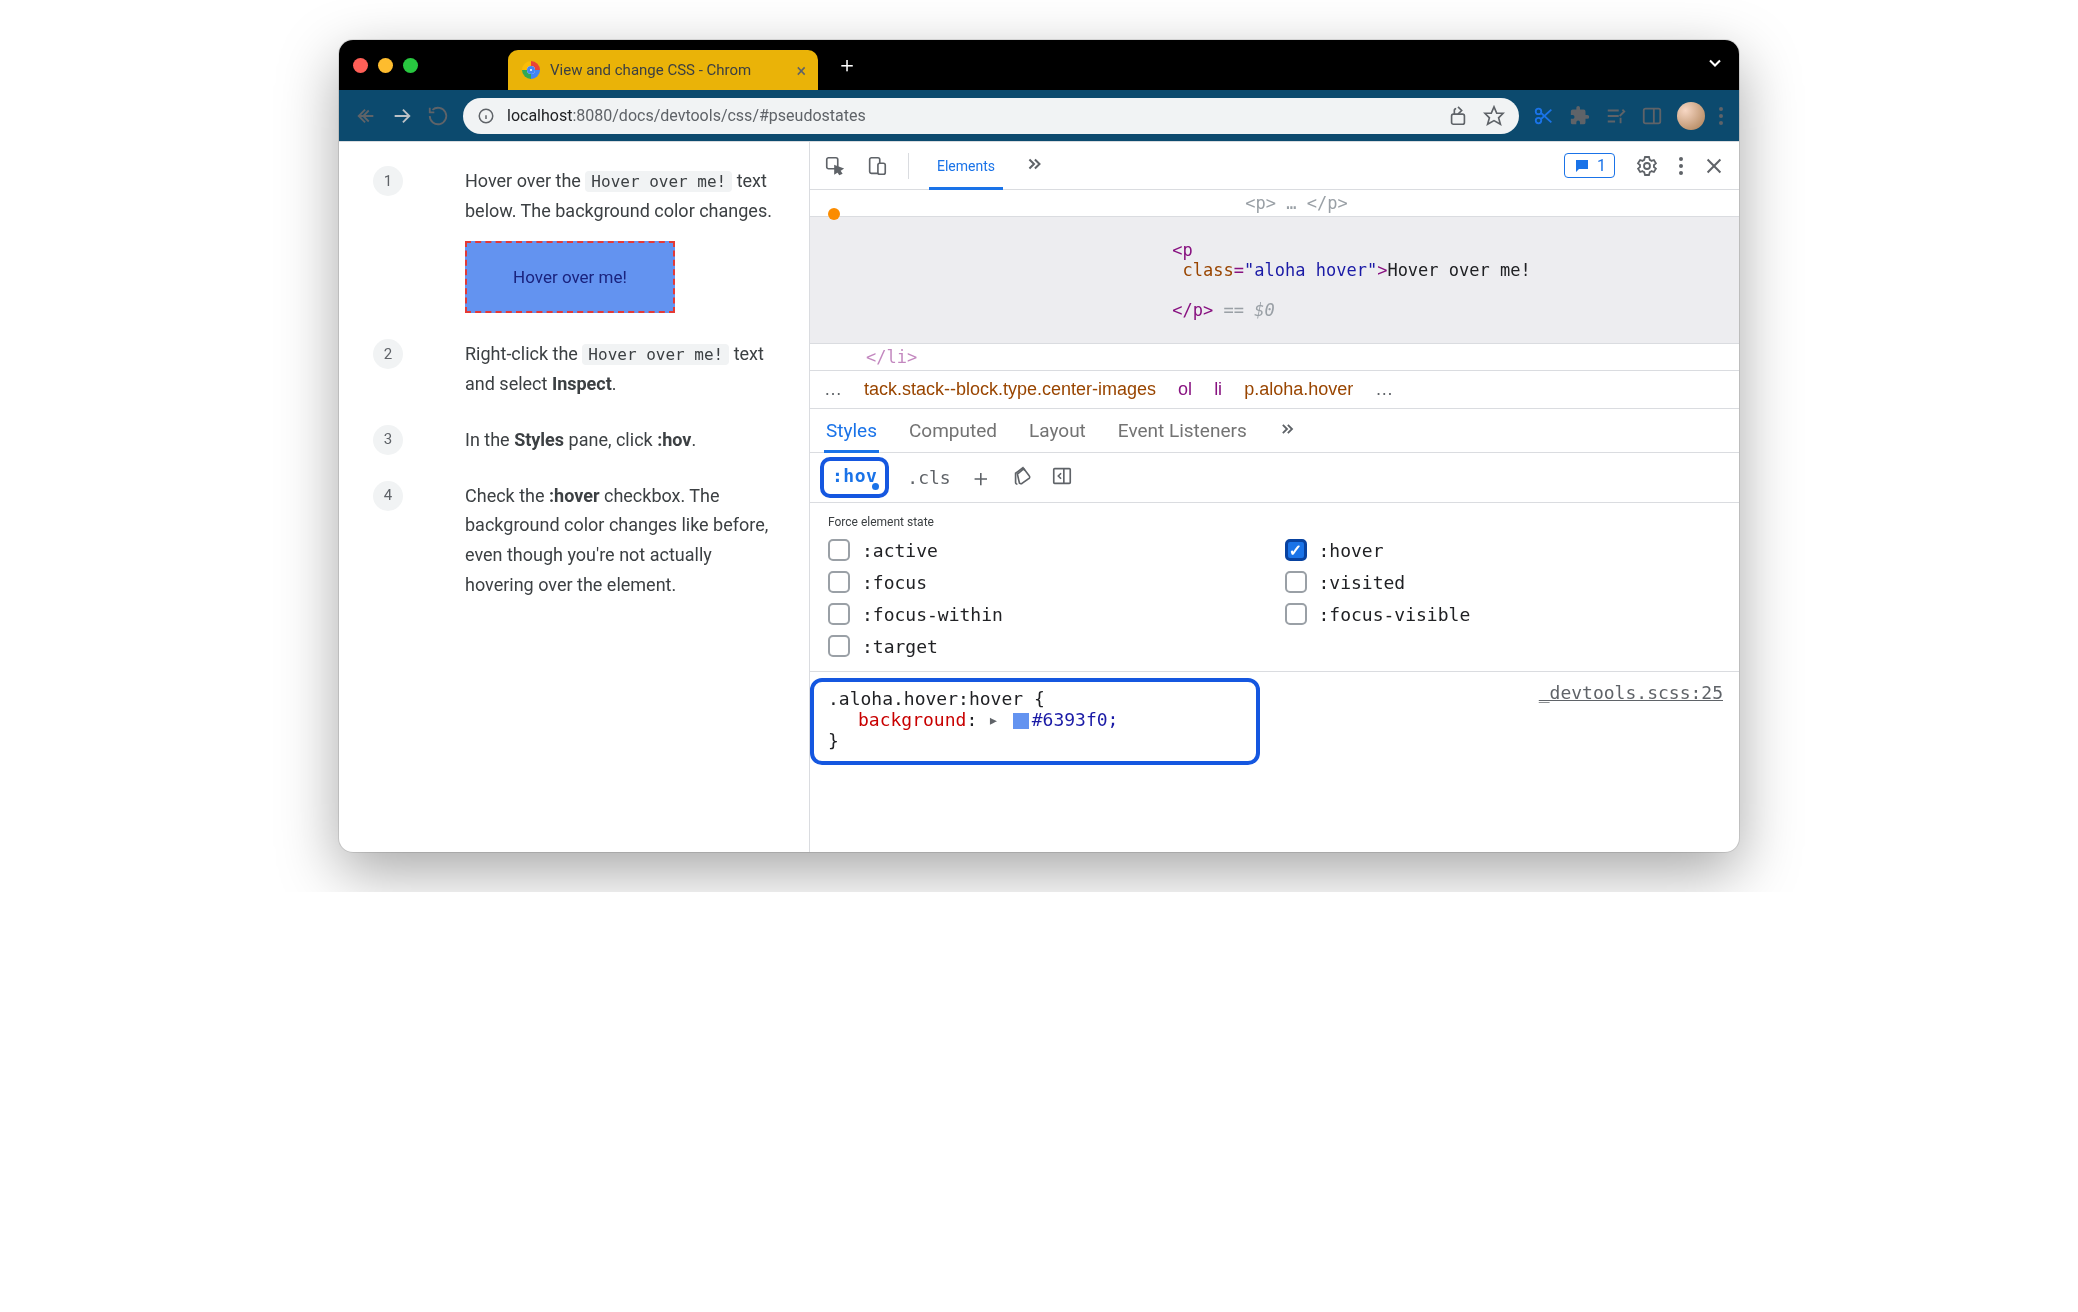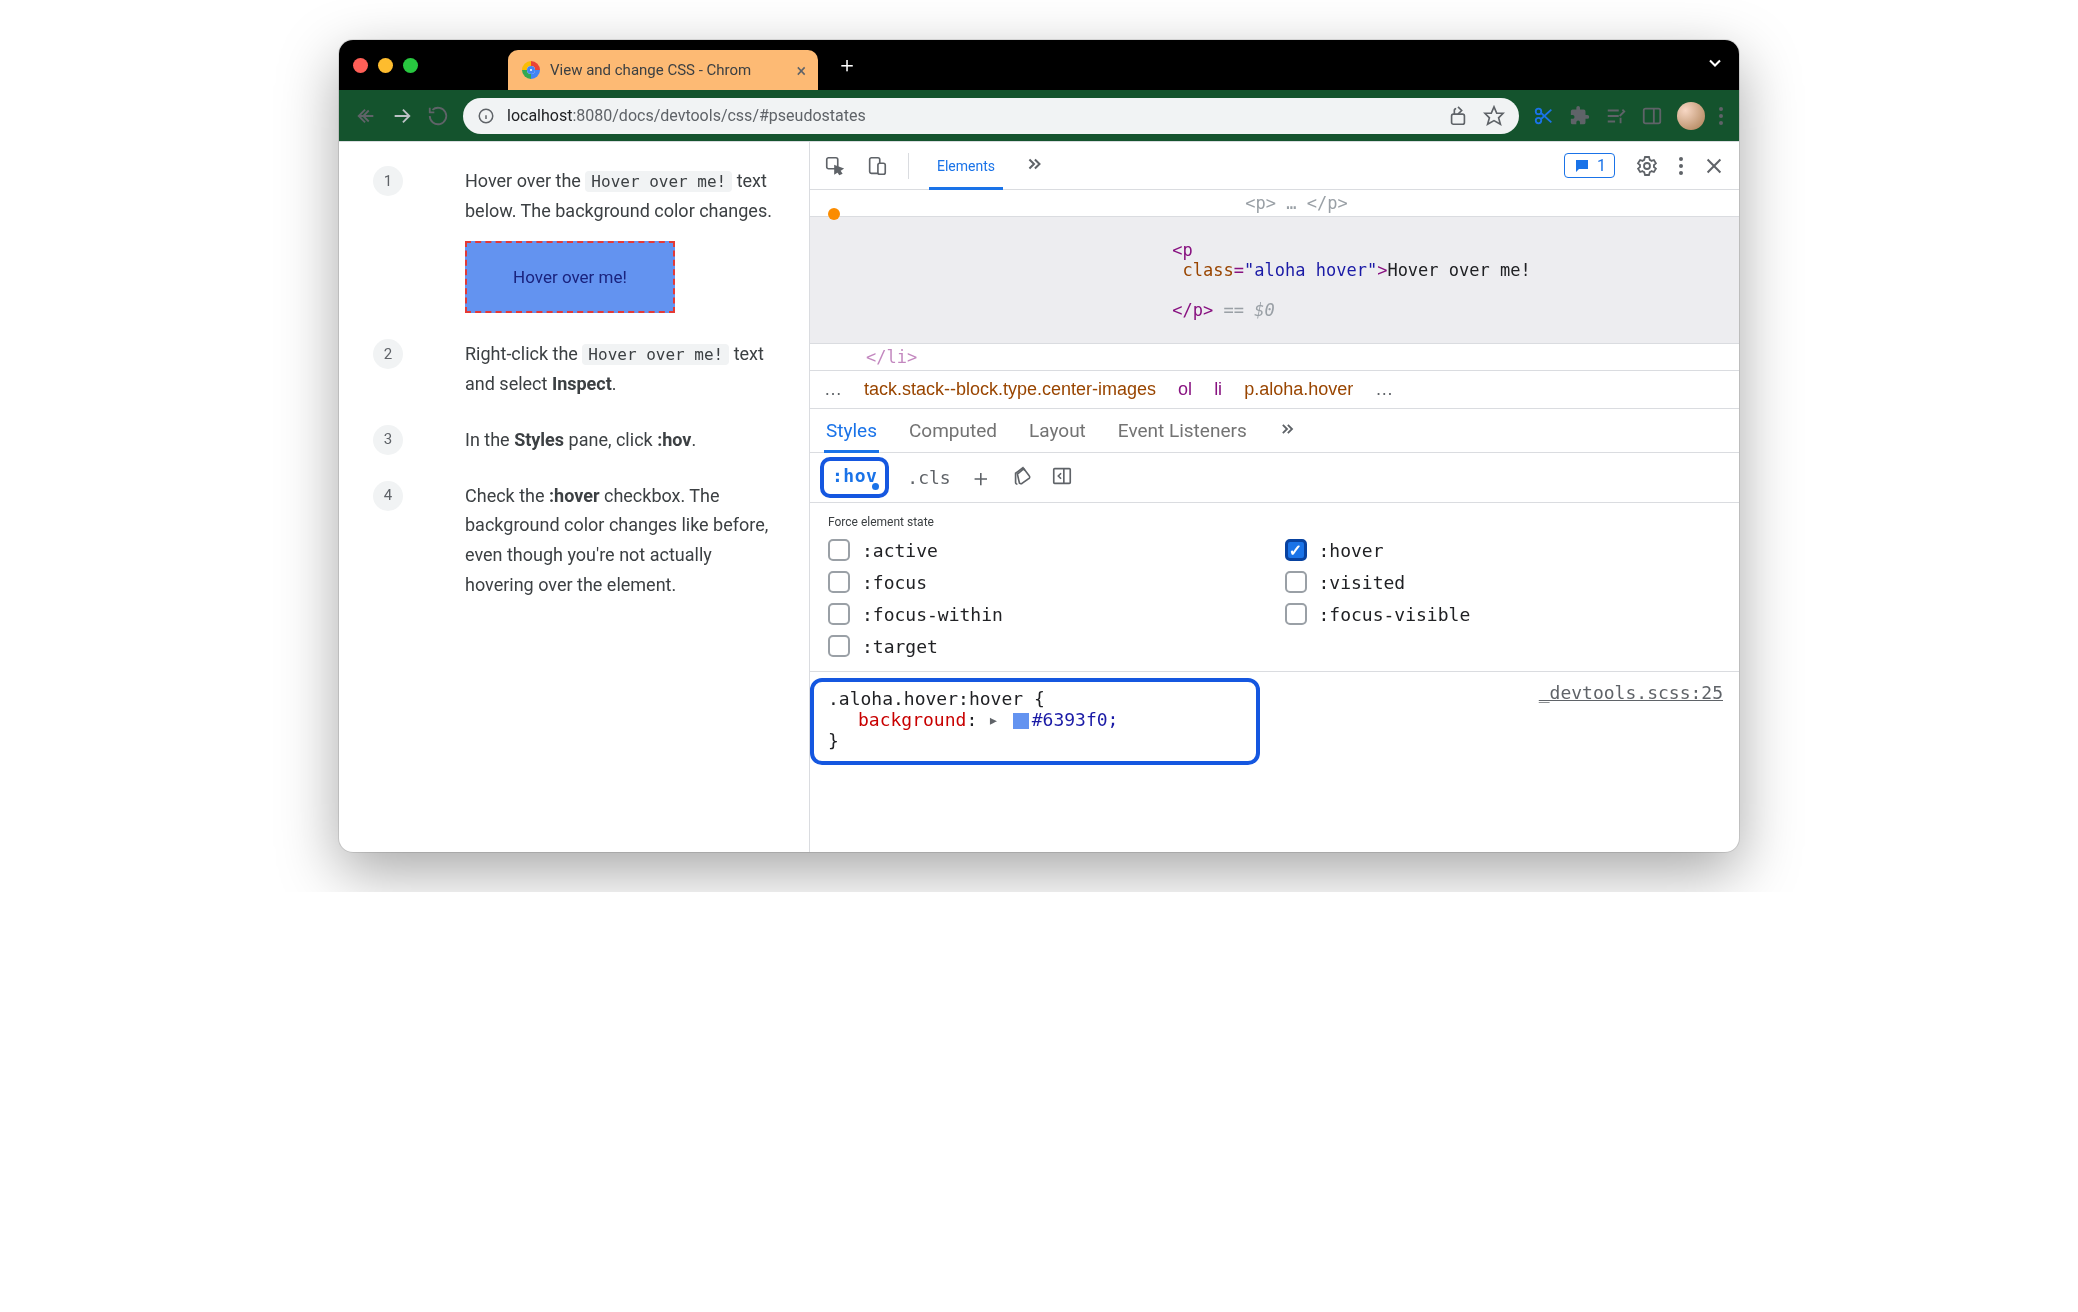--- a/index.html
+++ b/index.html
@@ -24,21 +24,21 @@
     align-items: center;
     padding: 0 14px;
     position: relative;
   }
   .traffic { display: flex; gap: 10px; margin-right: 90px; }
   .dot { width: 15px; height: 15px; border-radius: 50%; }
   .dot.r { background: #ff5f57; }
   .dot.y { background: #febc2e; }
   .dot.g { background: #28c840; }
   .tab {
-    background: #fdba74;
+    background: #eab308;
     height: 40px;
     border-radius: 10px 10px 0 0;
     display: flex;
     align-items: center;
     padding: 0 12px 0 14px;
     gap: 10px;
     margin-top: 10px;
     min-width: 310px;
   }
   .favicon {
@@ -48,21 +48,21 @@
   }
   .favicon::after { content:""; position:absolute; inset:5px; background:#fff; border-radius:50%; box-shadow: inset 0 0 0 3px #4285f4;}
   .tab-title { font-size: 15px; color:#3c4043; white-space: nowrap; overflow:hidden; text-overflow: clip; flex:1;}
   .tab-close { font-size: 18px; color:#5f6368; flex:none; }
   .newtab { color:#fff; font-size:22px; margin-left: 18px; }
   .caret-down { margin-left:auto; color:#fff; }
   .caret-down svg { width:20px; height:20px; }
 
   
   .toolbar {
-    background:#14532d;
+    background:#0c4a6e;
     height: 52px;
     border-bottom: 1px solid #dadce0;
     display:flex; align-items:center; gap: 14px;
     padding: 0 16px;
   }
   .navicon { width:22px; height:22px; color:#5f6368; display:flex; align-items:center; justify-content:center;}
   .navicon.disabled { color:#bdc1c6; }
   .omnibox {
     flex:1; background:#f1f3f4; height:36px; border-radius:18px;
     display:flex; align-items:center; padding:0 14px; gap:12px;

